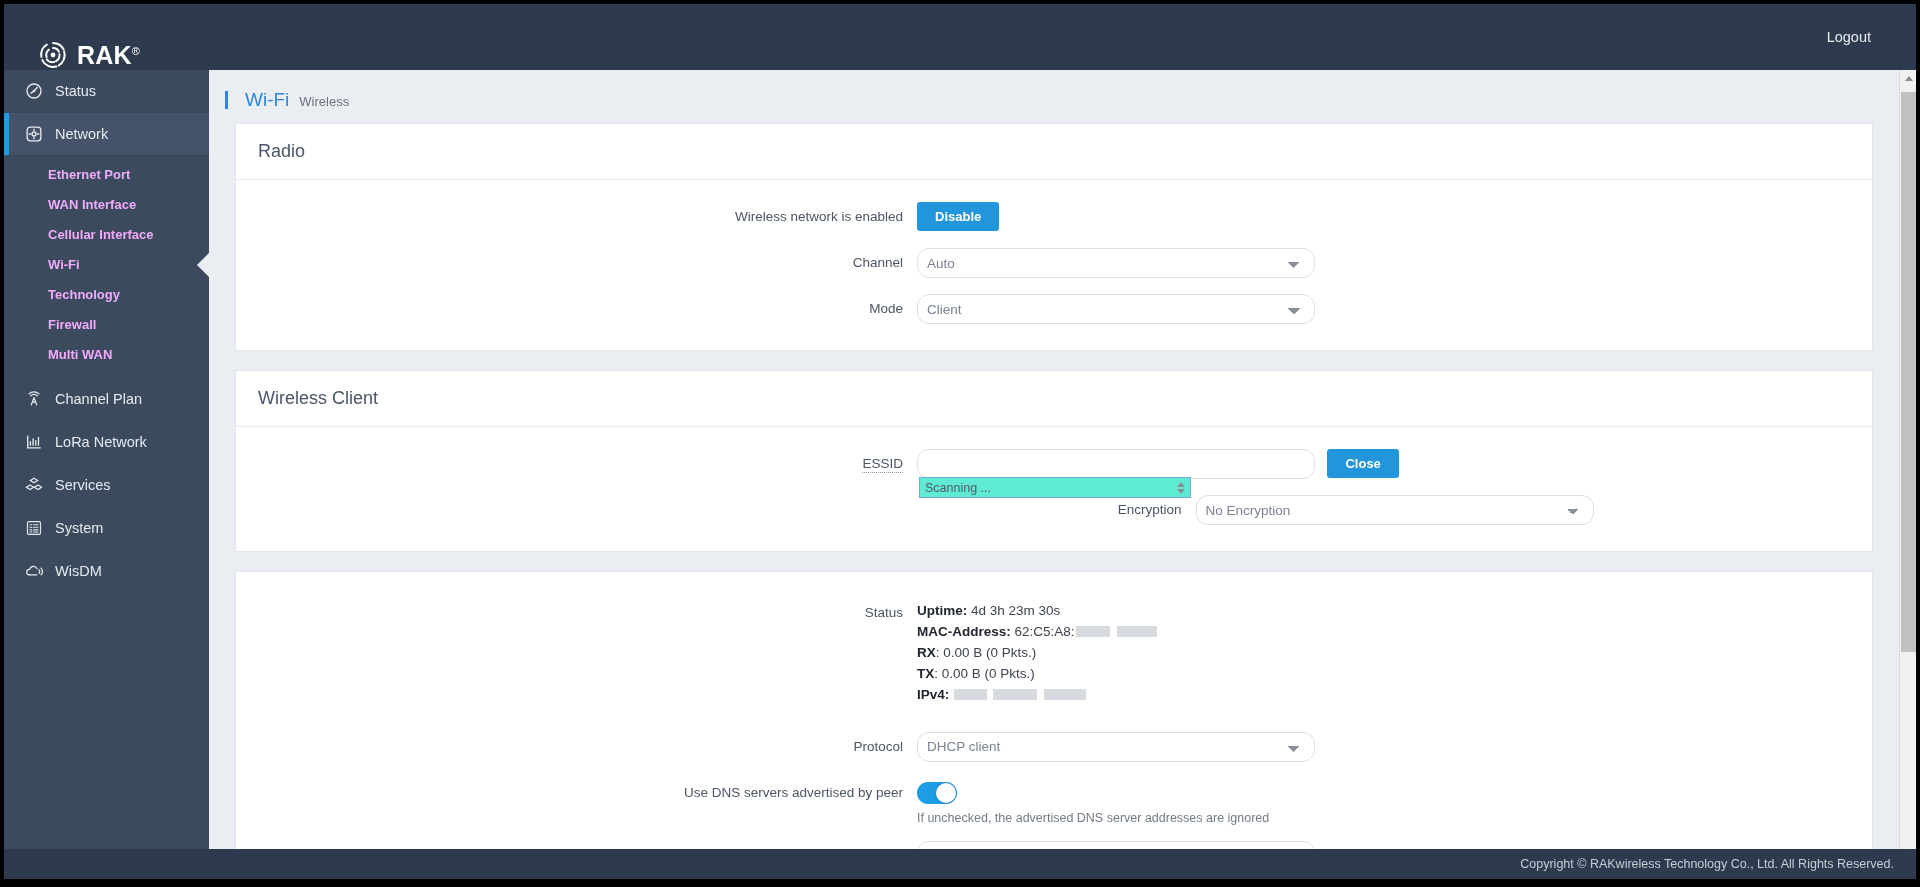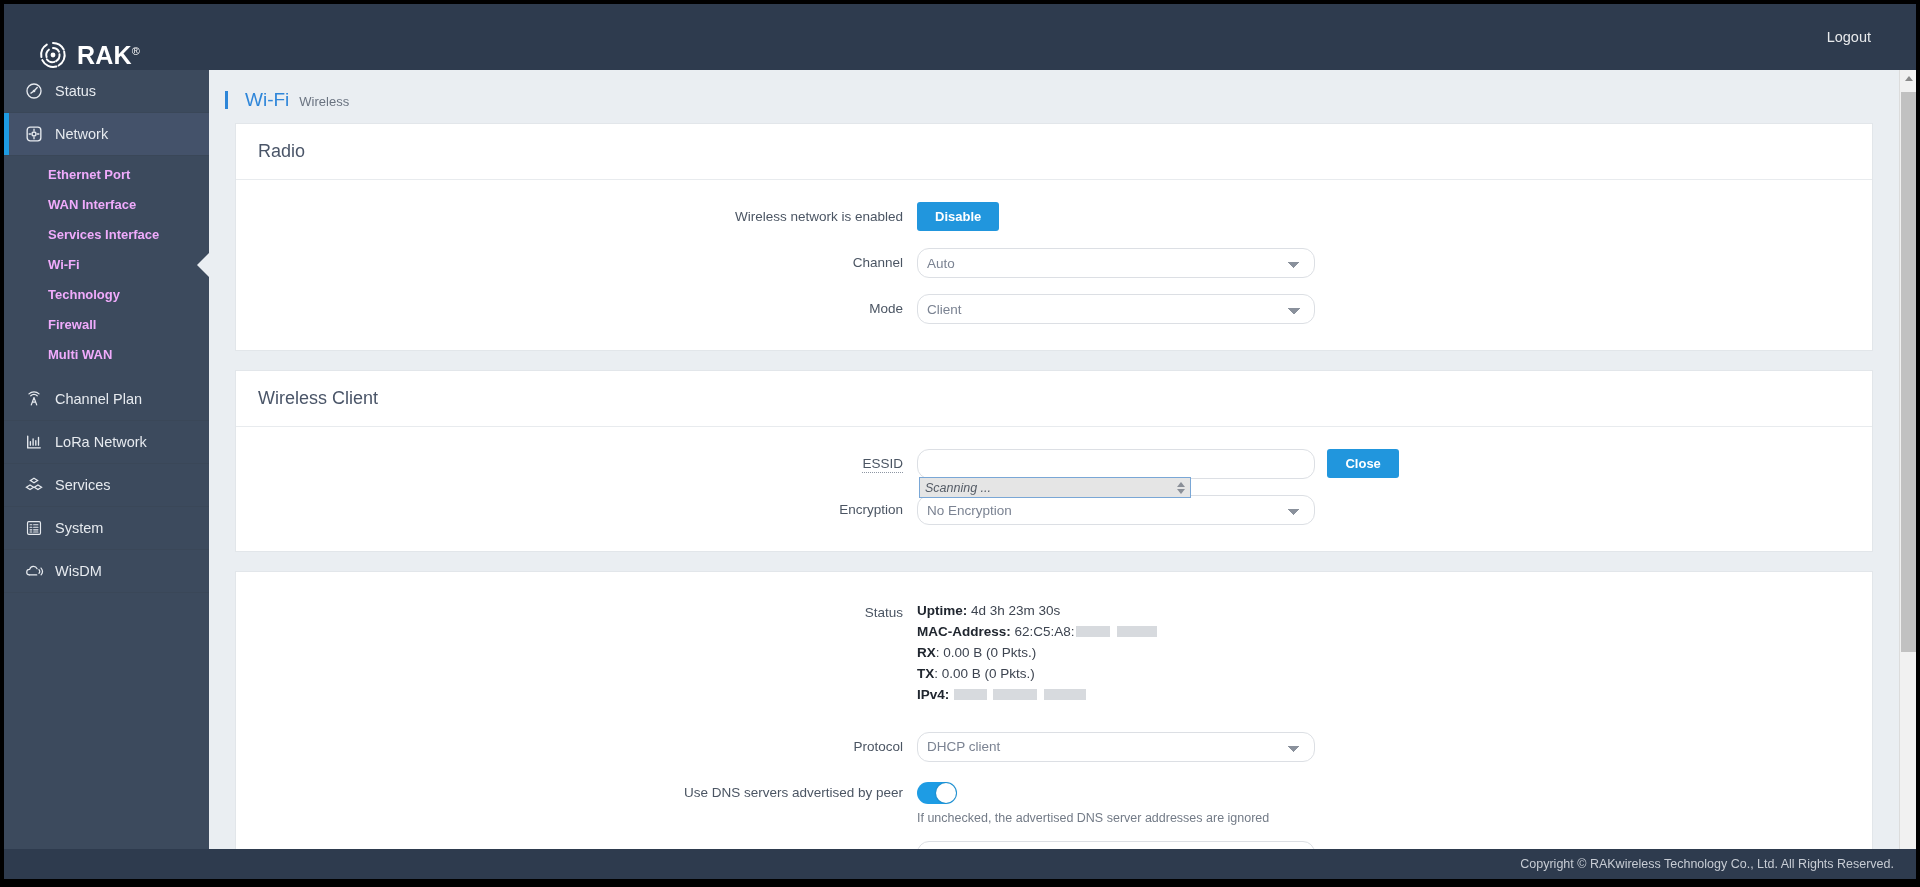--- a/index.html
+++ b/index.html
@@ -206,25 +206,24 @@
     background-size: 6px 6px, 6px 6px;
     background-repeat: no-repeat;
   }
   input.ctl::placeholder { color: #b9bec7; }
 
   .scan-overlay {
     position: absolute;
     left: 2px; top: 28px;
     width: 272px; height: 21px;
     border: 1px solid #7aa7d6;
-    background: #e5e5e5;
+    background: #5eead4;
     display: flex; align-items: center;
     padding: 0 5px;
     font-size: 12.5px;
-    font-style: italic;
     color: #555c66;
     z-index: 5;
     text-align: center;
   }
   .scan-overlay .spin {
     margin-left: auto;
     display: flex; flex-direction: column;
     gap: 2px; line-height: 0;
   }
   .tri-up, .tri-dn {
@@ -371,21 +370,21 @@
         <span>Network</span>
       </div>
       <div class="sub-list">
         <div class="sub-item">
           <span>Ethernet Port</span>
         </div>
         <div class="sub-item">
           <span>WAN Interface</span>
         </div>
         <div class="sub-item">
-          <span>Services Interface</span>
+          <span>Cellular Interface</span>
         </div>
         <div class="sub-item active">
           <span>Wi-Fi</span>
           <span class="notch"></span>
         </div>
         <div class="sub-item">
           <span>Technology</span>
         </div>
         <div class="sub-item">
           <span>Firewall</span>
@@ -516,21 +515,21 @@
               <div class="scan-overlay">
                 <span>Scanning ...</span>
                 <span class="spin">
                   <span class="tri-up"></span>
                   <span class="tri-dn"></span>
                 </span>
               </div>
             </div>
           </div>
 
-          <div class="row" style="margin-bottom:0;">
+          <div class="row" style="margin-bottom:0;justify-content:center;">
             <div class="row-label">Encryption</div>
             <div class="row-field">
               <select class="ctl">
                 <option>No Encryption</option>
               </select>
             </div>
           </div>
 
         </div>
       </div>

